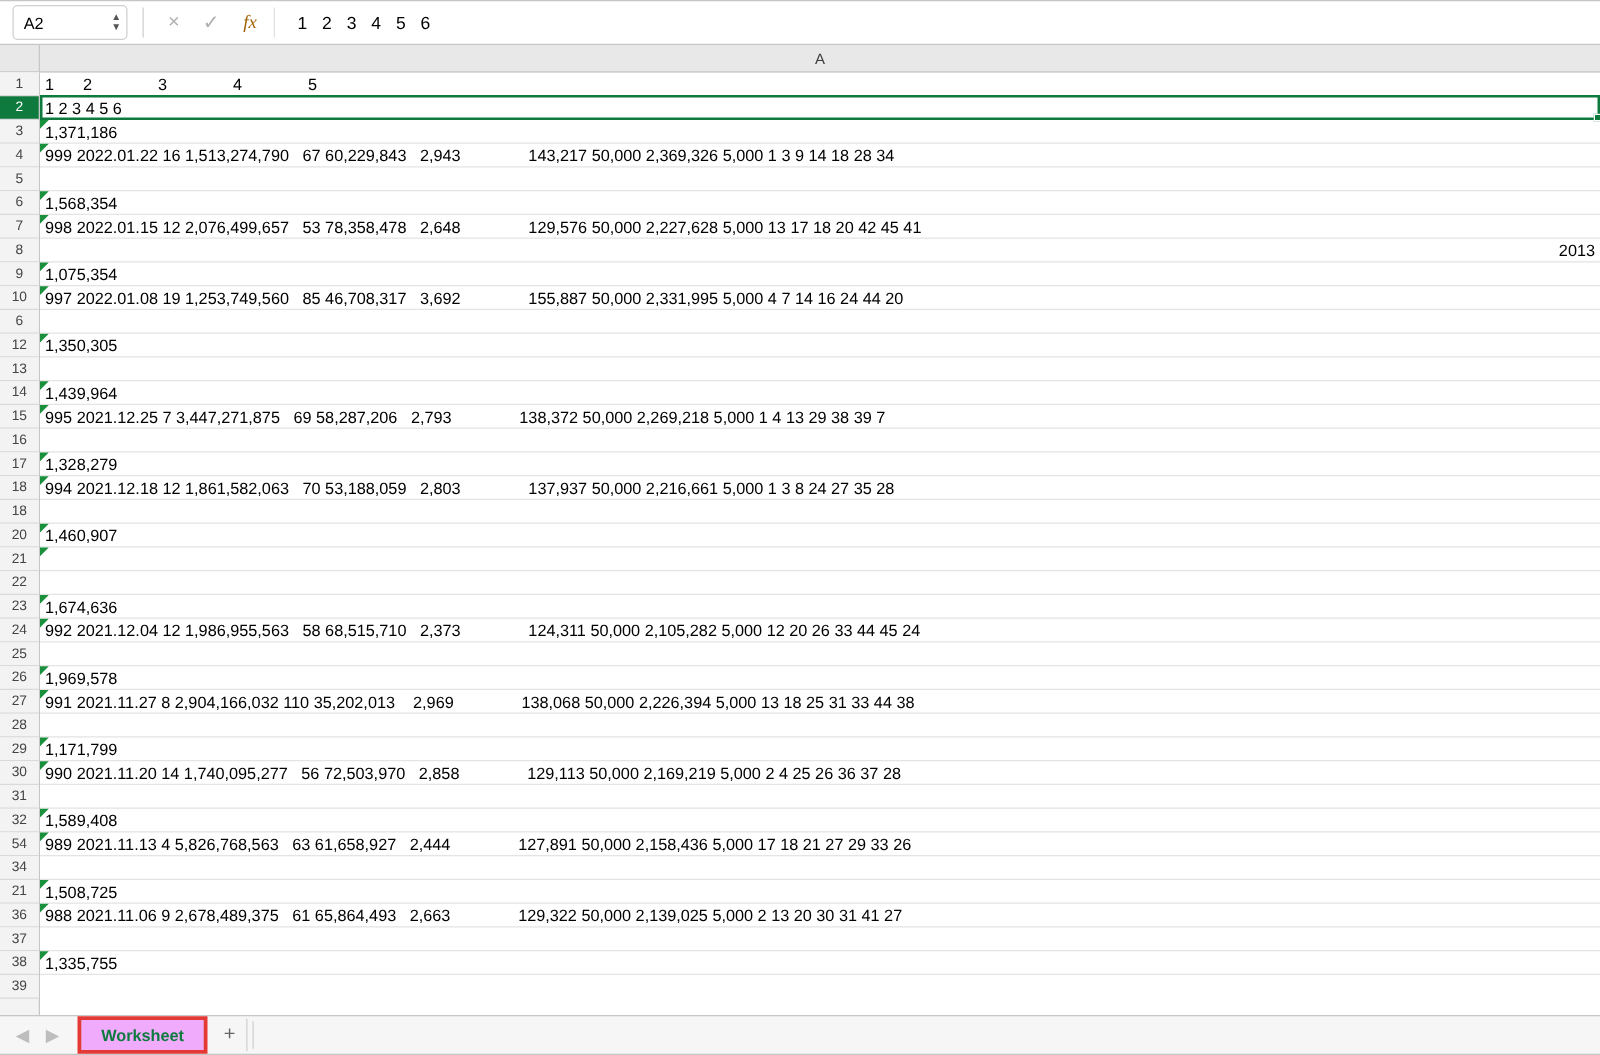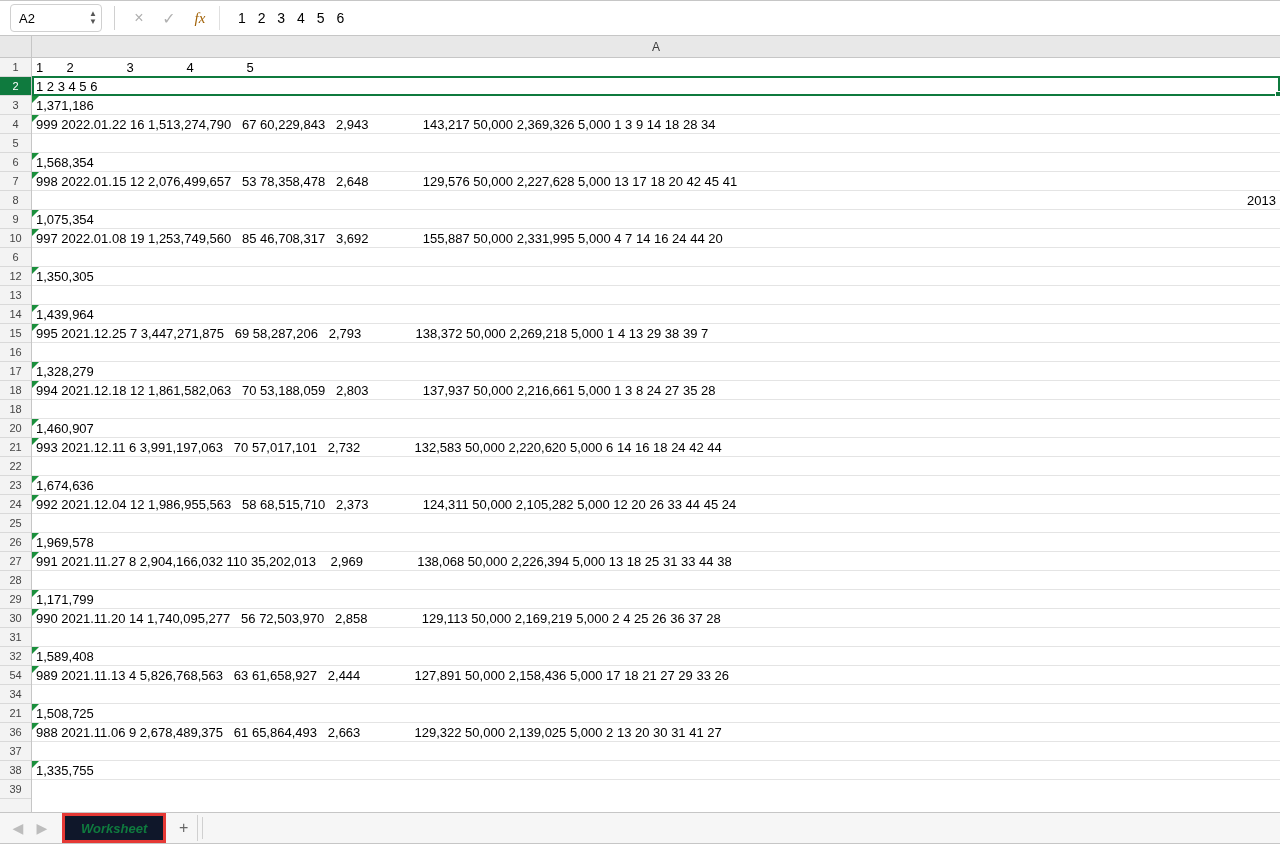--- a/index.html
+++ b/index.html
@@ -144,27 +144,26 @@
   }
   .tab-nav {
     width: 24px; height: 24px;
     display: flex; align-items: center; justify-content: center;
     color: #bdbdbd; font-size: 14px;
   }
   .tab {
     height: 26px;
     padding: 0 16px;
     display: flex; align-items: center;
-    background: #0f172a;
+    background: #f0abfc;
     border: 1px solid #bdbdbd;
     border-radius: 0;
     color: #0f7a3e; font-weight: 600;
     font-size: 13px;
     margin-left: 10px;
-    font-style: italic;
   }
   .tab.highlighted {
     outline: 3px solid #e53935;
     outline-offset: -1px;
   }
   .tab-add {
     width: 28px; height: 26px;
     display: flex; align-items: center; justify-content: center;
     color: #666; font-size: 16px;
     border-right: 1px solid #d0d0d0;
@@ -257,21 +256,21 @@
       <div class="rowcells"><span></span></div>
       <div class="rowcells"><div class="green-tri"></div><span>1,350,305</span></div>
       <div class="rowcells"><span></span></div>
       <div class="rowcells"><div class="green-tri"></div><span>1,439,964</span></div>
       <div class="rowcells"><div class="green-tri"></div><span>995 2021.12.25 7 3,447,271,875   69 58,287,206   2,793               138,372 50,000 2,269,218 5,000 1 4 13 29 38 39 7</span></div>
       <div class="rowcells"><span></span></div>
       <div class="rowcells"><div class="green-tri"></div><span>1,328,279</span></div>
       <div class="rowcells"><div class="green-tri"></div><span>994 2021.12.18 12 1,861,582,063   70 53,188,059   2,803               137,937 50,000 2,216,661 5,000 1 3 8 24 27 35 28</span></div>
       <div class="rowcells"><span></span></div>
       <div class="rowcells"><div class="green-tri"></div><span>1,460,907</span></div>
-      <div class="rowcells"><div class="green-tri"></div><span>993 2021.12.11 6 3,991,197,063   70 57,017,101   2,732               132,583 50,000 2,220,620 5,000 6 14 16 18 24 42 44</span></div>
+      <div class="rowcells"><div class="green-tri"></div></div>
       <div class="rowcells"><span></span></div>
       <div class="rowcells"><div class="green-tri"></div><span>1,674,636</span></div>
       <div class="rowcells"><div class="green-tri"></div><span>992 2021.12.04 12 1,986,955,563   58 68,515,710   2,373               124,311 50,000 2,105,282 5,000 12 20 26 33 44 45 24</span></div>
       <div class="rowcells"><span></span></div>
       <div class="rowcells"><div class="green-tri"></div><span>1,969,578</span></div>
       <div class="rowcells"><div class="green-tri"></div><span>991 2021.11.27 8 2,904,166,032 110 35,202,013    2,969               138,068 50,000 2,226,394 5,000 13 18 25 31 33 44 38</span></div>
       <div class="rowcells"><span></span></div>
       <div class="rowcells"><div class="green-tri"></div><span>1,171,799</span></div>
       <div class="rowcells"><div class="green-tri"></div><span>990 2021.11.20 14 1,740,095,277   56 72,503,970   2,858               129,113 50,000 2,169,219 5,000 2 4 25 26 36 37 28</span></div>
       <div class="rowcells"><span></span></div>

